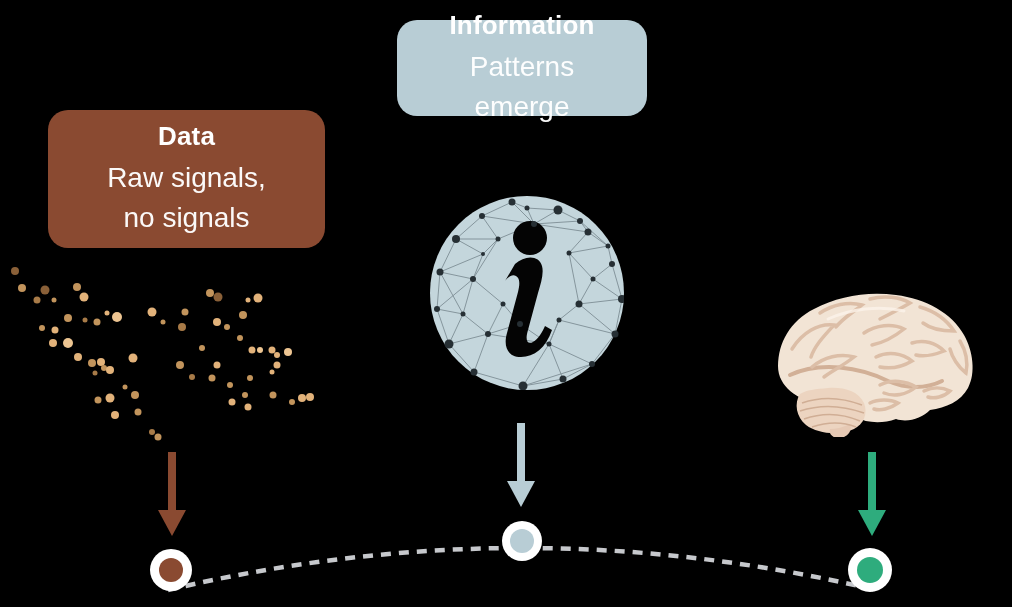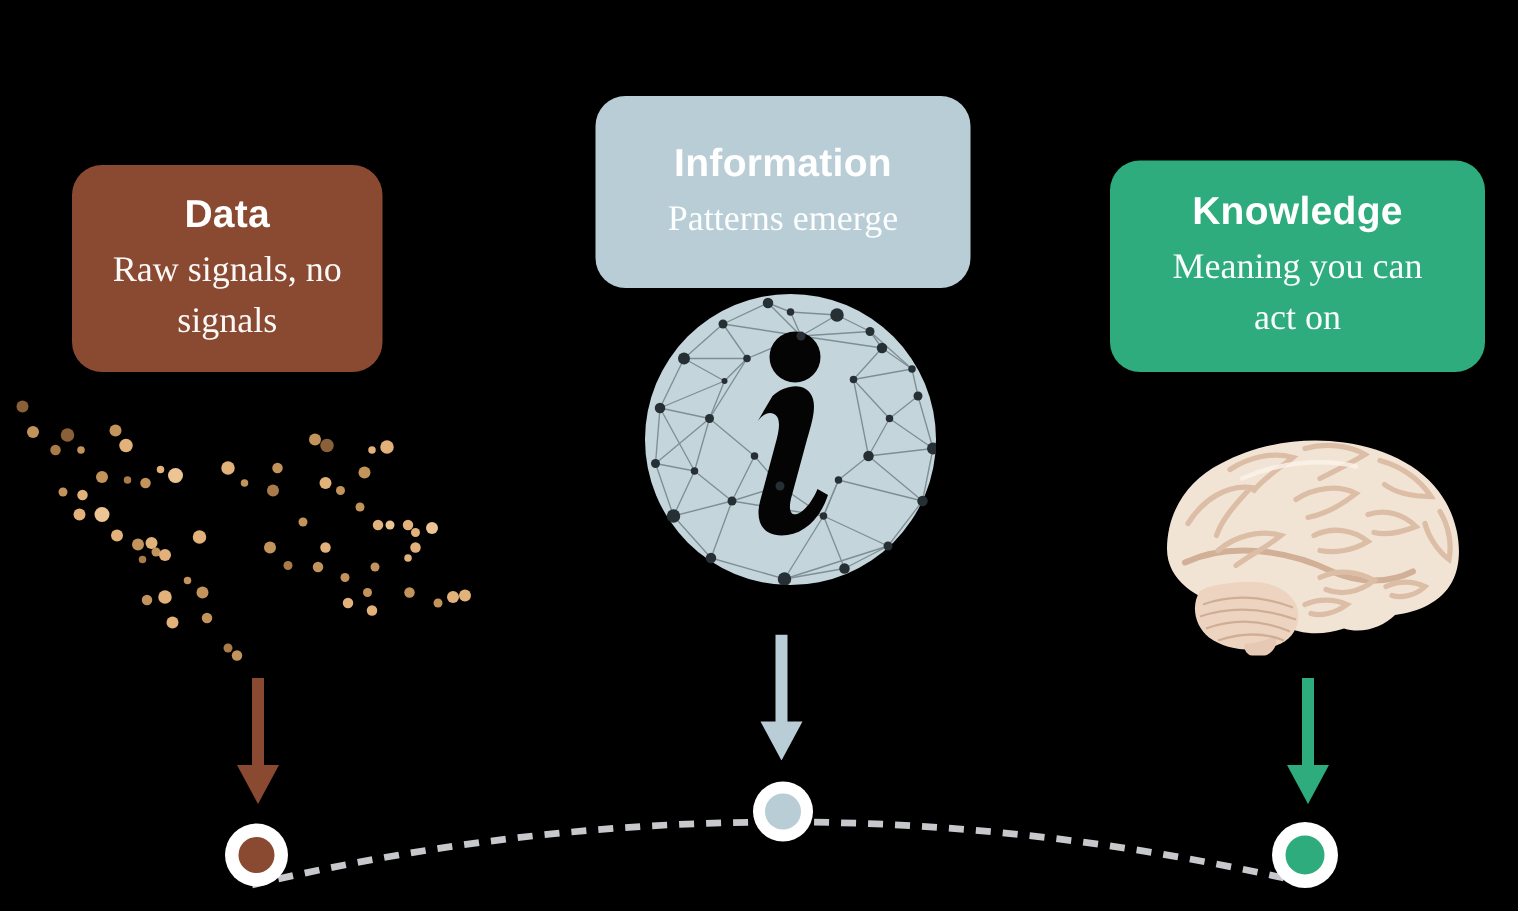--- a/index.html
+++ b/index.html
@@ -7,23 +7,23 @@
     position:relative;width:1012px;height:607px;background:#000;overflow:hidden;
     font-family:"Liberation Sans", sans-serif;
   }
   .layer{position:absolute;left:0;top:0;width:1012px;height:607px;pointer-events:none;}
   .stage-card{
     position:absolute;border-radius:20px;color:#fff;text-align:center;
     display:flex;flex-direction:column;align-items:center;justify-content:center;
     gap:6px;box-sizing:border-box;padding:10px 20px;
   }
   .stage-title{font-size:26px;font-weight:bold;letter-spacing:.2px;}
-  .stage-subtitle{font-size:24px;line-height:1.4;max-width:185px;color:rgba(255,255,255,.97);font-family:Liberation Serif, serif;}
-  .card-data{left:48px;top:110px;width:207px;height:138px;}
-  .card-information{left:397px;top:20px;width:250px;height:128px;margin-top:44px;}
+  .stage-subtitle{font-size:28px;line-height:1.4;max-width:185px;color:rgba(255,255,255,.97);}
+  .card-data{left:48px;top:110px;width:277px;height:138px;}
+  .card-information{left:397px;top:20px;width:250px;height:96px;}
   .card-knowledge{left:740px;top:107px;width:250px;height:141px;}
   .icon-abs{position:absolute;}
   .arrow{position:absolute;width:30px;height:84px;}
   .tnode{
     position:absolute;background:#fff;border-radius:50%;
     display:flex;align-items:center;justify-content:center;z-index:6;
   }
   .tnode-dot{border-radius:50%;}
   svg{display:block;}
 </style>
@@ -103,24 +103,20 @@
     <path fill="none" stroke-width="4.5" stroke-dasharray="10 8" stroke="#C6C8CC" d="M 168 590 Q 522 506 876 590"></path>
   </svg>
 
   <div class="stage-card card-data" style="z-index: 5; background: rgb(138, 74, 49);">
     <div class="stage-title">Data</div>
     <div class="stage-subtitle">Raw signals, no signals</div>
   </div>
   <div class="stage-card card-information" style="z-index: 5; background: rgb(184, 205, 213);">
     <div class="stage-title">Information</div>
     <div class="stage-subtitle">Patterns emerge</div>
-  </div>
-  <div class="stage-card card-knowledge" style="z-index: 5; background: rgb(46, 172, 125);">
-    <div class="stage-title">Knowledge</div>
-    <div class="stage-subtitle">Meaning you can act on</div>
   </div>
 
   <svg class="icon-abs" style="left:430px;top:196px;z-index:3" width="194" height="194" viewBox="0 0 194 194">
     <circle cx="97" cy="97" r="97" fill="#C4D6DC"></circle>
     <g id="net-edges" stroke-width="0.9" opacity="0.55" stroke="#45545B">
         <line x1="82" y1="6" x2="52" y2="20"></line>
         <line x1="82" y1="6" x2="104" y2="28"></line>
         <line x1="82" y1="6" x2="97" y2="12"></line>
         <line x1="128" y1="14" x2="97" y2="12"></line>
         <line x1="128" y1="14" x2="150" y2="25"></line>

